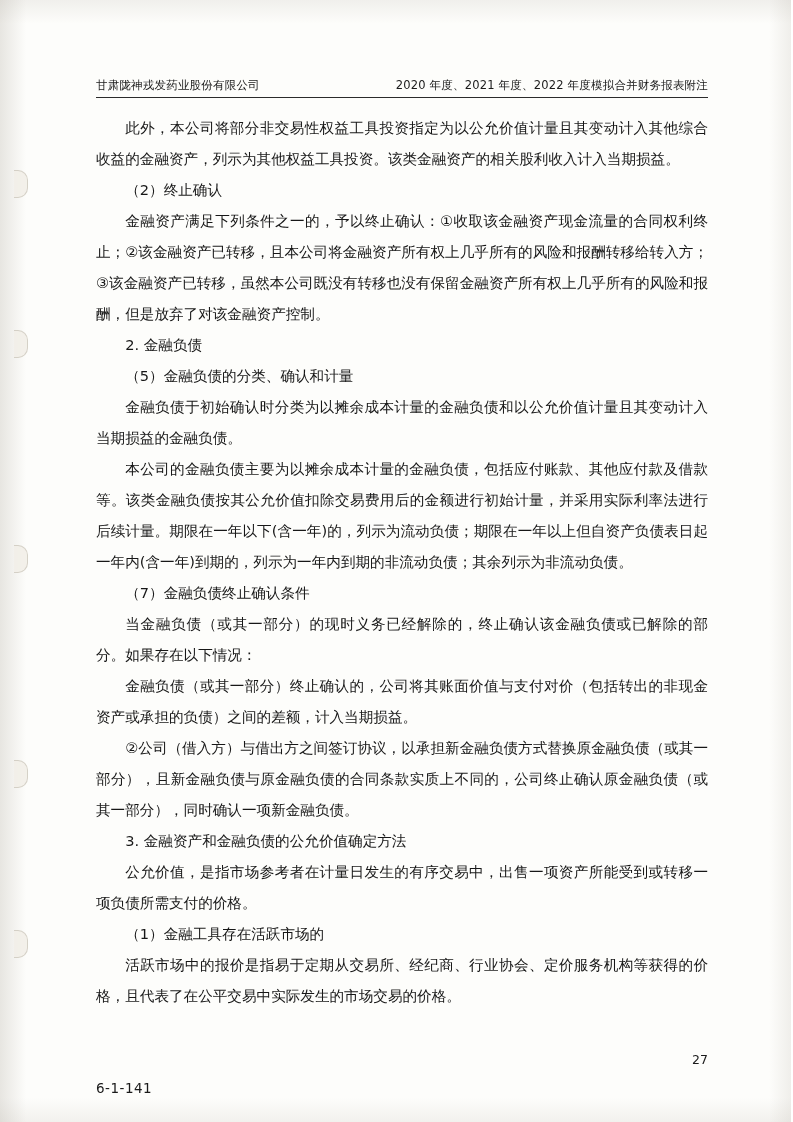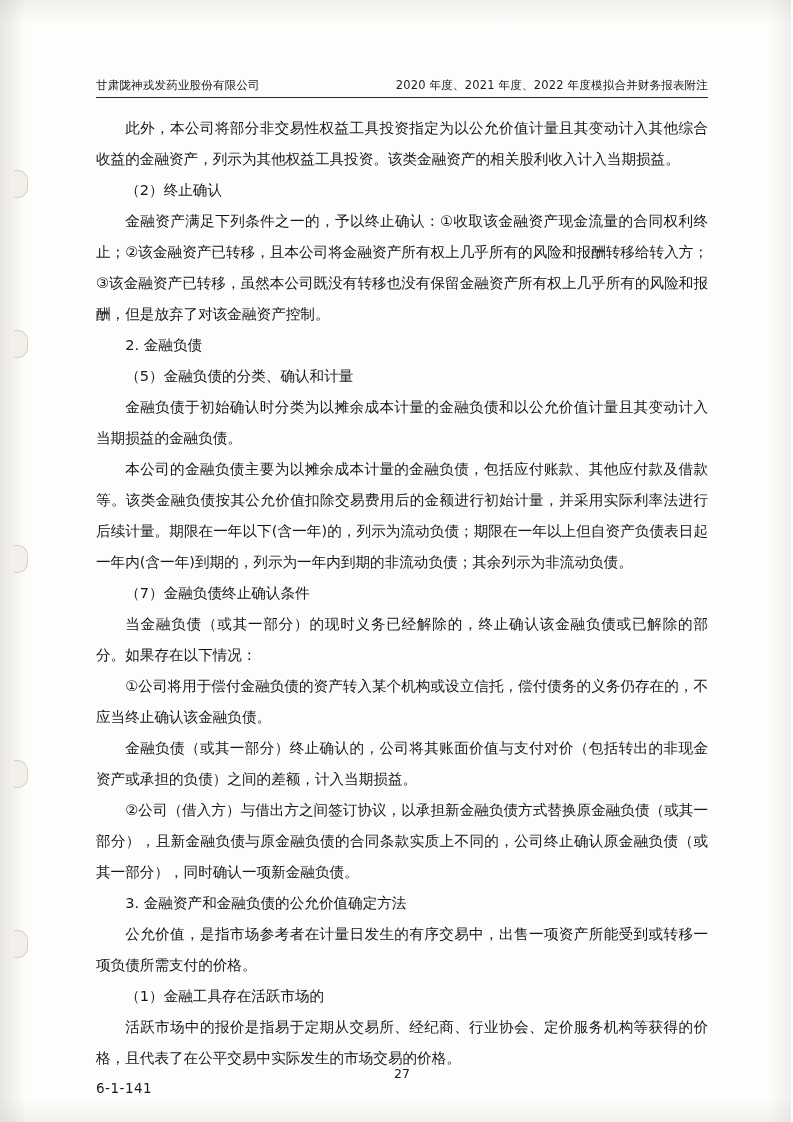--- a/index.html
+++ b/index.html
@@ -80,24 +80,23 @@
   }
   .body-text p {
     margin: 0;
     text-indent: 2em;
   }
   .footer-num {
     position: absolute;
     top: 1052px;
     left: 0;
     width: 612px;
-    text-align: center;
+    text-align: right;
     font-size: 12.5px;
     color: #1a1a1a;
-    margin-top: 14px;
   }
   .footer-code {
     position: absolute;
     top: 1080px;
     left: 0;
     width: 612px;
     text-align: left;
     font-size: 13.5px;
     color: #1a1a1a;
     letter-spacing: 0.5px;
@@ -126,21 +125,20 @@
     <div class="body-text">
       <p>此外，本公司将部分非交易性权益工具投资指定为以公允价值计量且其变动计入其他综合收益的金融资产，列示为其他权益工具投资。该类金融资产的相关股利收入计入当期损益。</p>
       <p>（2）终止确认</p>
       <p>金融资产满足下列条件之一的，予以终止确认：①收取该金融资产现金流量的合同权利终止；②该金融资产已转移，且本公司将金融资产所有权上几乎所有的风险和报酬转移给转入方；③该金融资产已转移，虽然本公司既没有转移也没有保留金融资产所有权上几乎所有的风险和报酬，但是放弃了对该金融资产控制。</p>
       <p>2. 金融负债</p>
       <p>（5）金融负债的分类、确认和计量</p>
       <p>金融负债于初始确认时分类为以摊余成本计量的金融负债和以公允价值计量且其变动计入当期损益的金融负债。</p>
       <p>本公司的金融负债主要为以摊余成本计量的金融负债，包括应付账款、其他应付款及借款等。该类金融负债按其公允价值扣除交易费用后的金额进行初始计量，并采用实际利率法进行后续计量。期限在一年以下(含一年)的，列示为流动负债；期限在一年以上但自资产负债表日起一年内(含一年)到期的，列示为一年内到期的非流动负债；其余列示为非流动负债。</p>
       <p>（7）金融负债终止确认条件</p>
       <p>当金融负债（或其一部分）的现时义务已经解除的，终止确认该金融负债或已解除的部分。如果存在以下情况：</p>
-      <p>①公司将用于偿付金融负债的资产转入某个机构或设立信托，偿付债务的义务仍存在的，不应当终止确认该金融负债。</p>
       <p>金融负债（或其一部分）终止确认的，公司将其账面价值与支付对价（包括转出的非现金资产或承担的负债）之间的差额，计入当期损益。</p>
       <p>②公司（借入方）与借出方之间签订协议，以承担新金融负债方式替换原金融负债（或其一部分），且新金融负债与原金融负债的合同条款实质上不同的，公司终止确认原金融负债（或其一部分），同时确认一项新金融负债。</p>
       <p>3. 金融资产和金融负债的公允价值确定方法</p>
       <p>公允价值，是指市场参考者在计量日发生的有序交易中，出售一项资产所能受到或转移一项负债所需支付的价格。</p>
       <p>（1）金融工具存在活跃市场的</p>
       <p>活跃市场中的报价是指易于定期从交易所、经纪商、行业协会、定价服务机构等获得的价格，且代表了在公平交易中实际发生的市场交易的价格。</p>
     </div>
 
     <div class="footer-num">27</div>
     <div class="footer-code">6-1-141</div>

